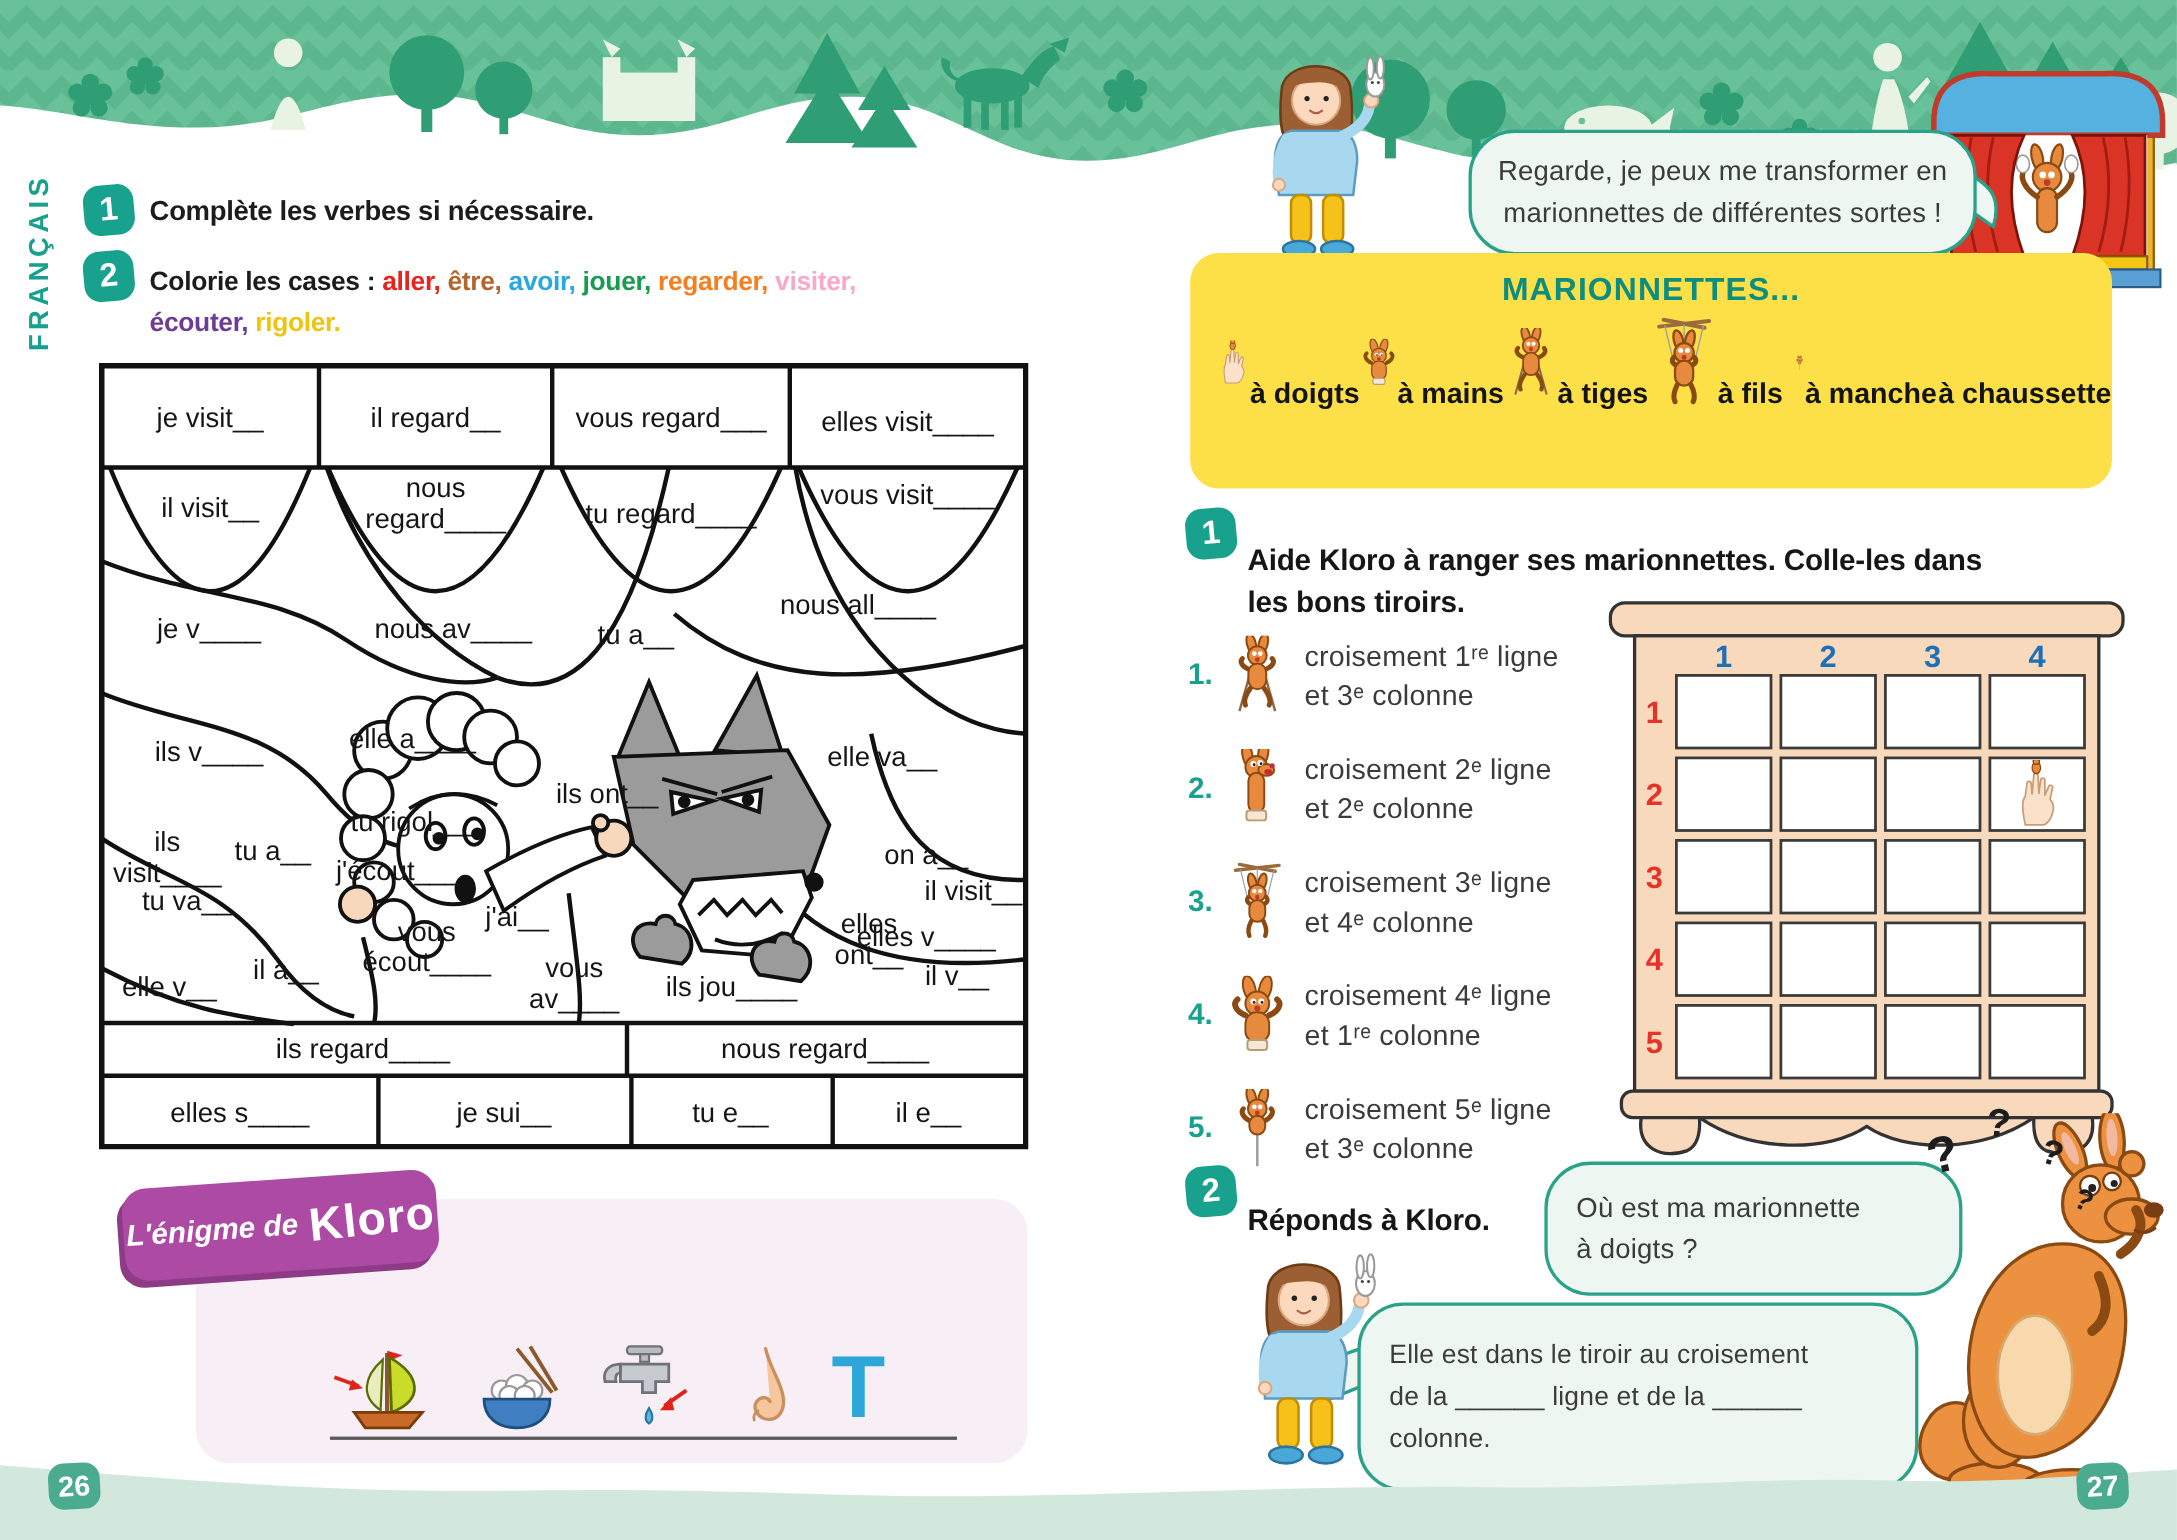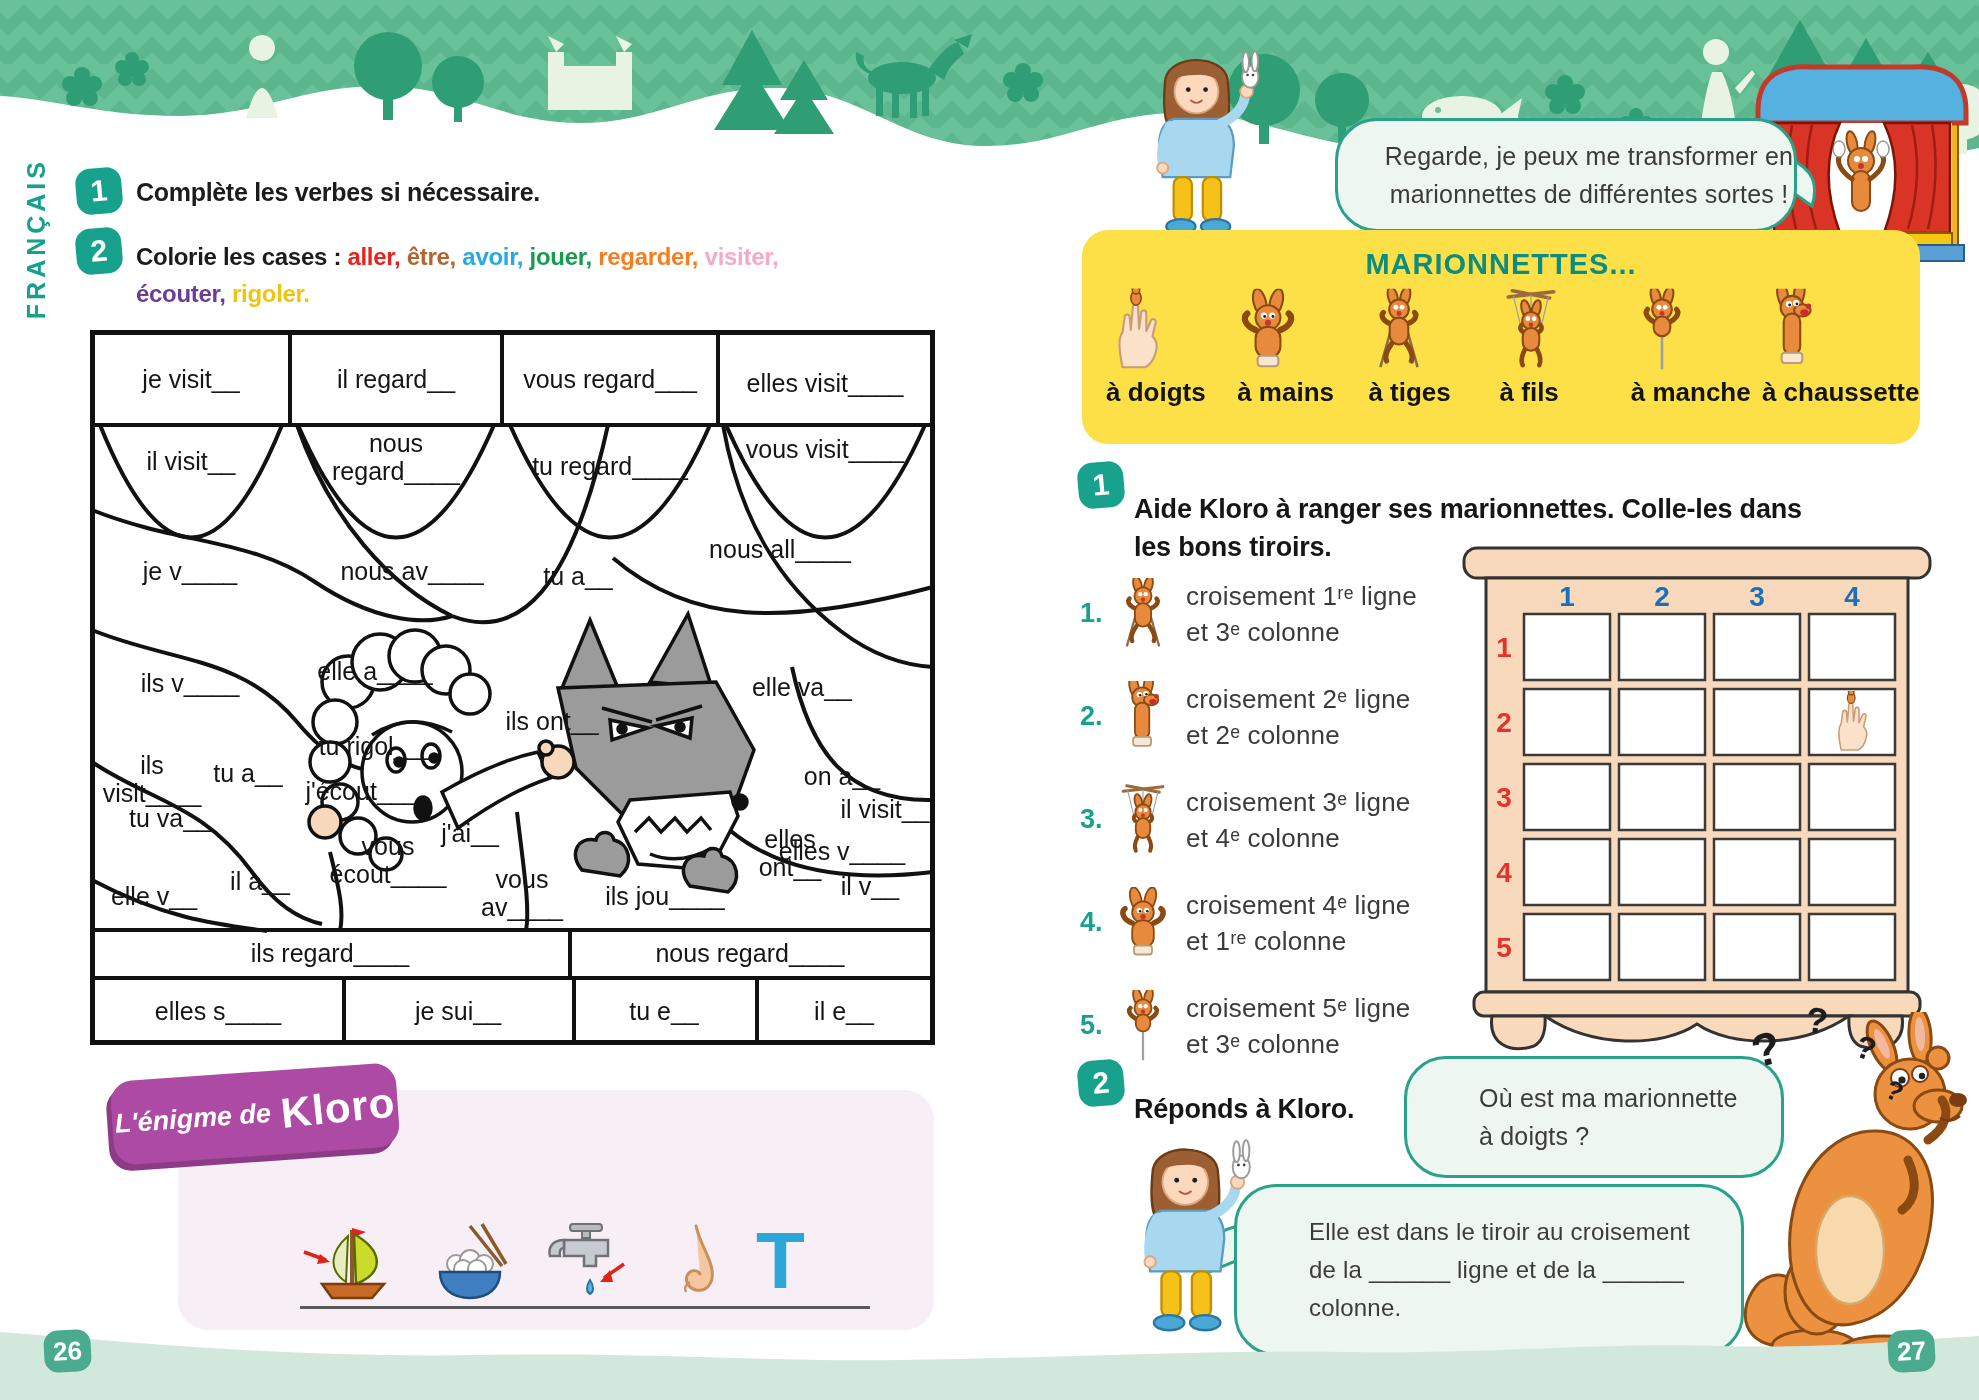--- a/index.html
+++ b/index.html
@@ -13,28 +13,28 @@
          white-space:nowrap;}
   .verbline{position:absolute;font-weight:bold;font-size:24px;color:#1c1c1c;letter-spacing:-0.3px;
          line-height:37px;white-space:nowrap;}
   .side-label{position:absolute;color:#17a08b;font-weight:bold;font-size:25px;letter-spacing:4px;
          writing-mode:vertical-rl;}
   .side-label.up{transform:rotate(180deg);}
   .gl{font-family:"Liberation Sans",sans-serif;font-size:25px;fill:#151515;}
   .bubble{position:absolute;background:#edf6f1;border:3px solid #2aa289;border-radius:42px;
          color:#3b3b3b;font-size:25px;line-height:38px;letter-spacing:0.2px;
          display:flex;flex-direction:column;justify-content:center;}
-  .bubble .bl{white-space:nowrap;padding-left:46px;}
+  .bubble .bl{white-space:nowrap;}
   .bubble.center .bl{text-align:center;}
   .mbox{position:absolute;left:1082px;top:230px;width:838px;height:214px;background:#fde047;
         border-radius:26px;}
   .mbox-title{text-align:center;margin-top:18px;color:#0d8d7f;font-weight:bold;font-size:29px;
         letter-spacing:1px;}
   #types-row{display:flex;justify-content:space-between;padding:6px 28px 0 24px;}
-  .mtype{display:flex;flex-direction:column;align-items:flex-start;width:130px;}
+  .mtype{display:flex;flex-direction:row;align-items:flex-end;width:130px;}
   .ticon{width:62px;height:86px;}
   .tlabel{font-weight:bold;font-size:26px;color:#141414;margin-top:4px;white-space:nowrap;}
   .exhead{position:absolute;font-weight:bold;font-size:27px;color:#161616;letter-spacing:-0.2px;
         line-height:38px;white-space:nowrap;margin-top:24px;}
   #items-col{position:absolute;left:1080px;top:562px;width:380px;}
   .item{display:flex;align-items:center;height:103px;}
   .inum{color:#18a18c;font-weight:bold;font-size:27px;width:36px;}
   .iicon{width:54px;height:76px;margin-right:16px;flex:none;}
   .itext{font-size:26px;color:#3b3b3b;line-height:36px;letter-spacing:0.2px;white-space:nowrap;}
   .pagebadge{position:absolute;width:47px;height:42px;background:#4aab8e;border-radius:14px;

